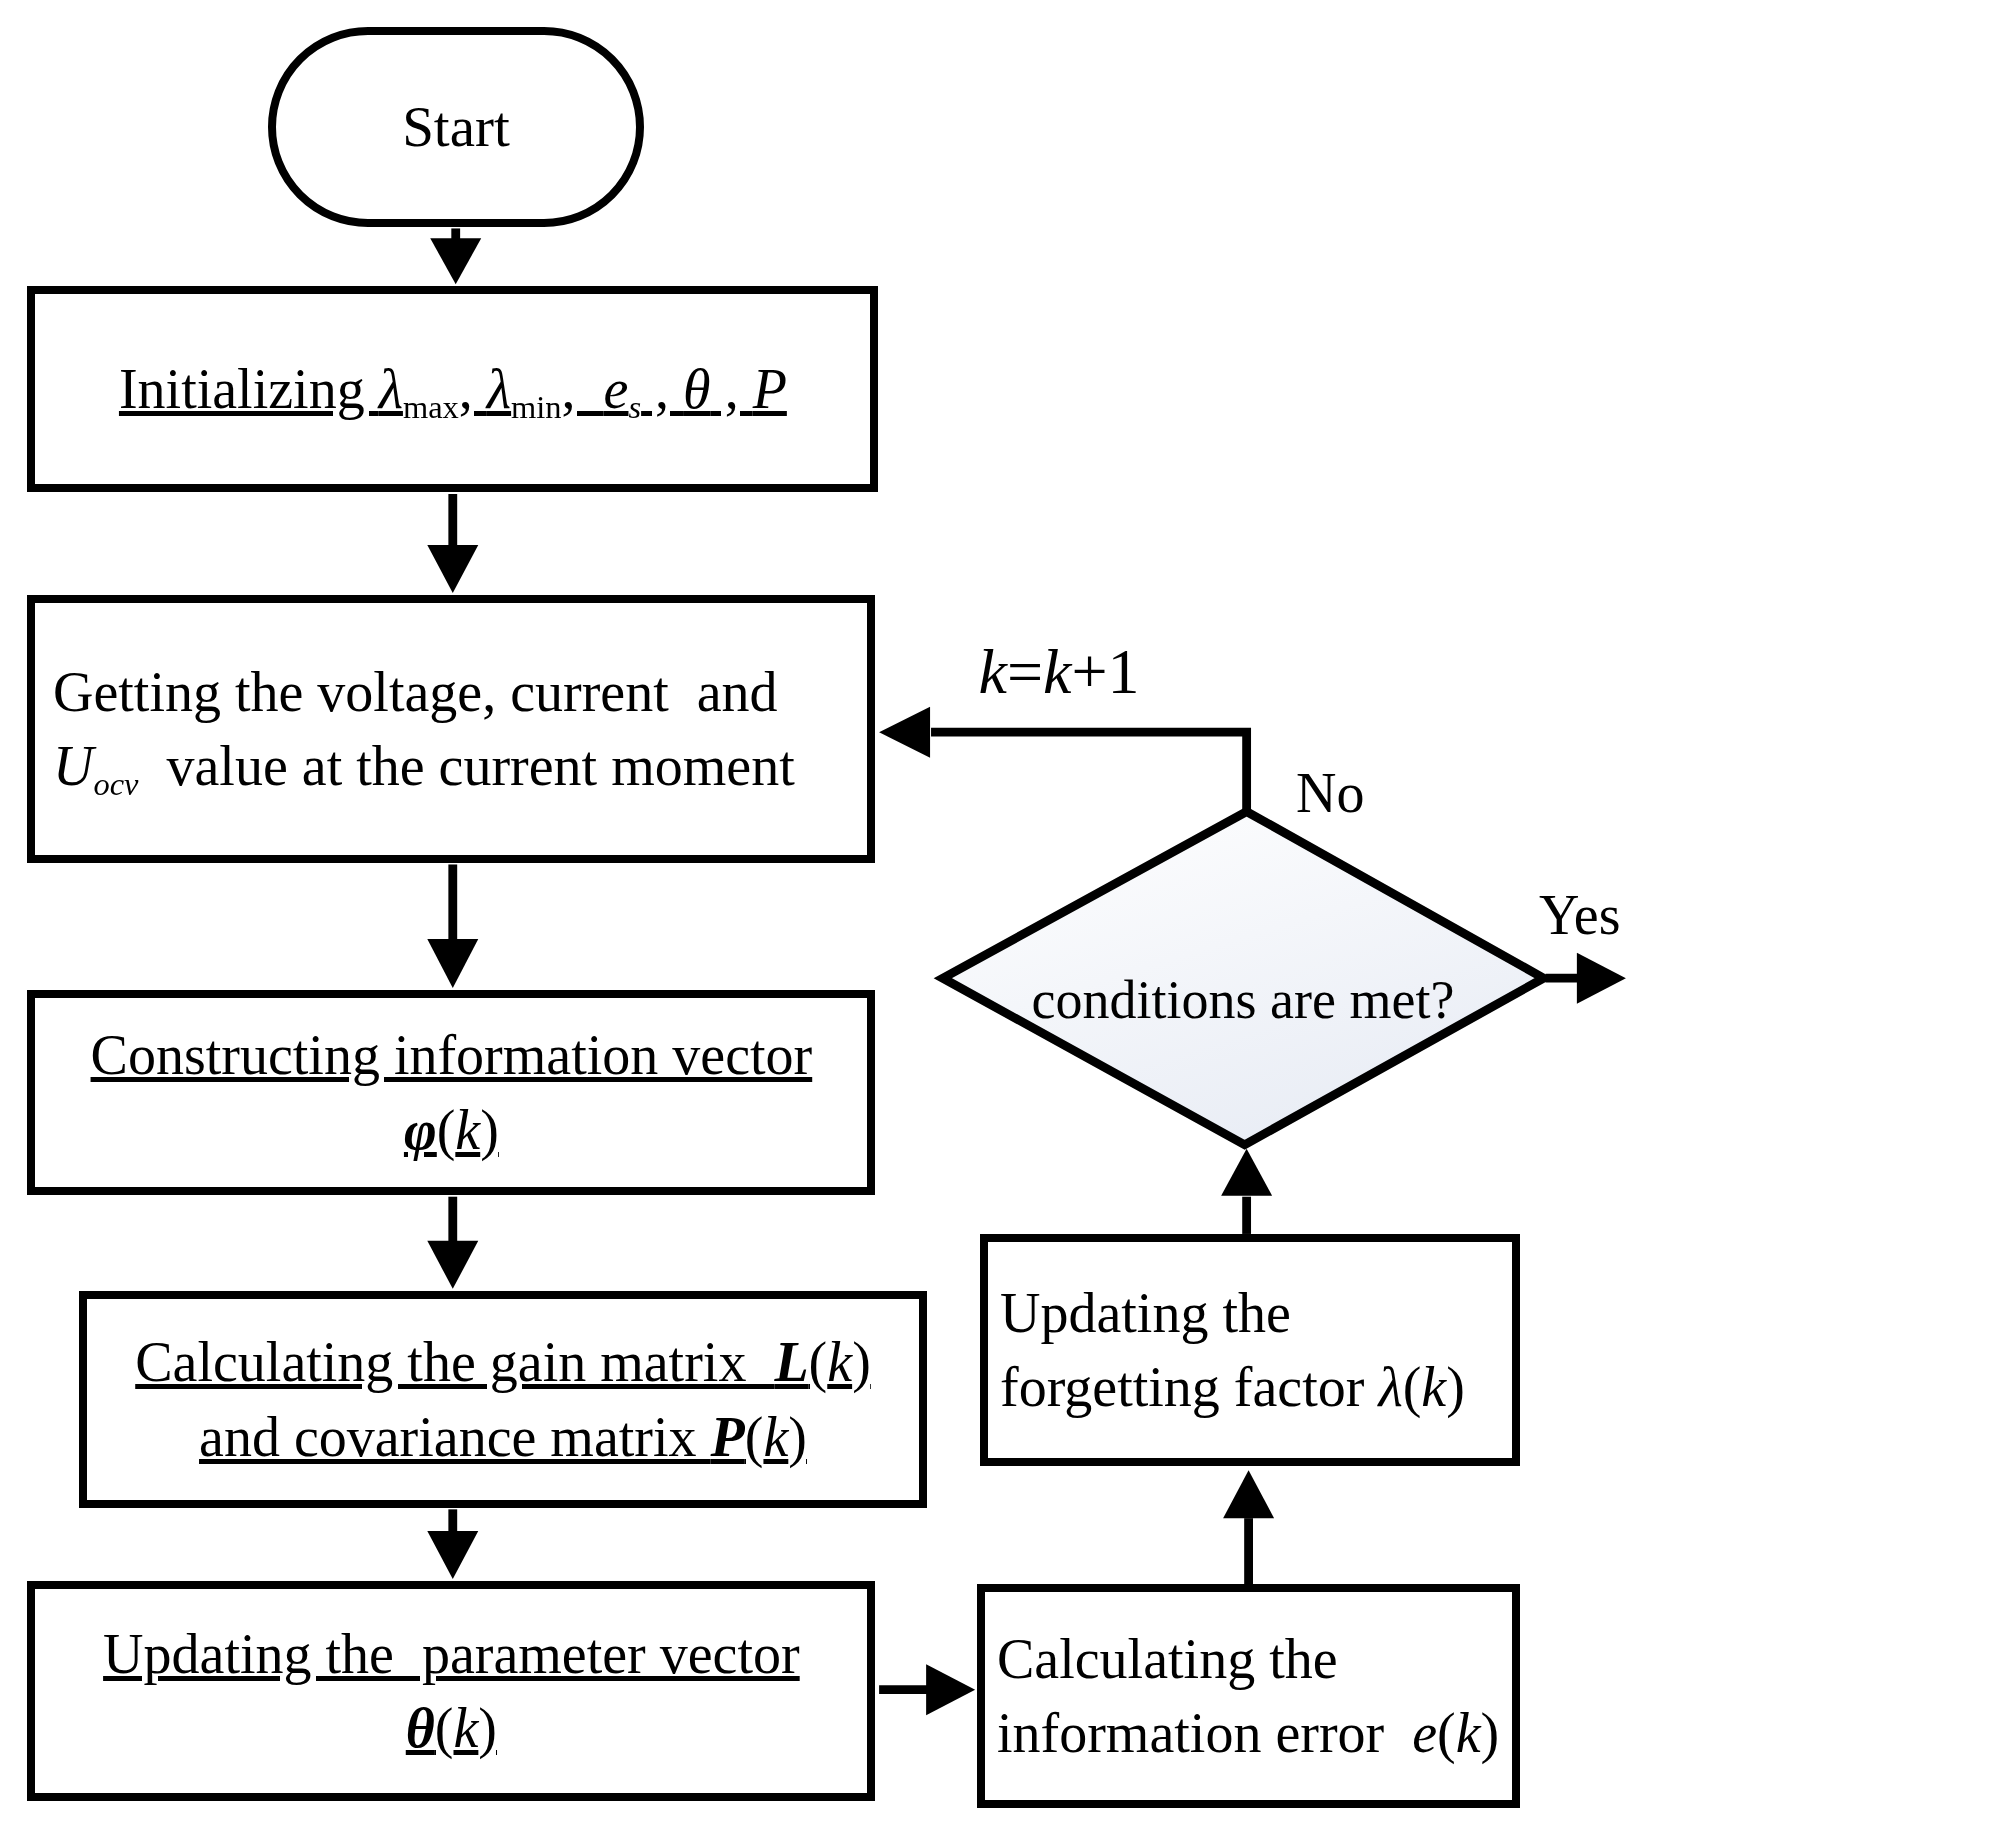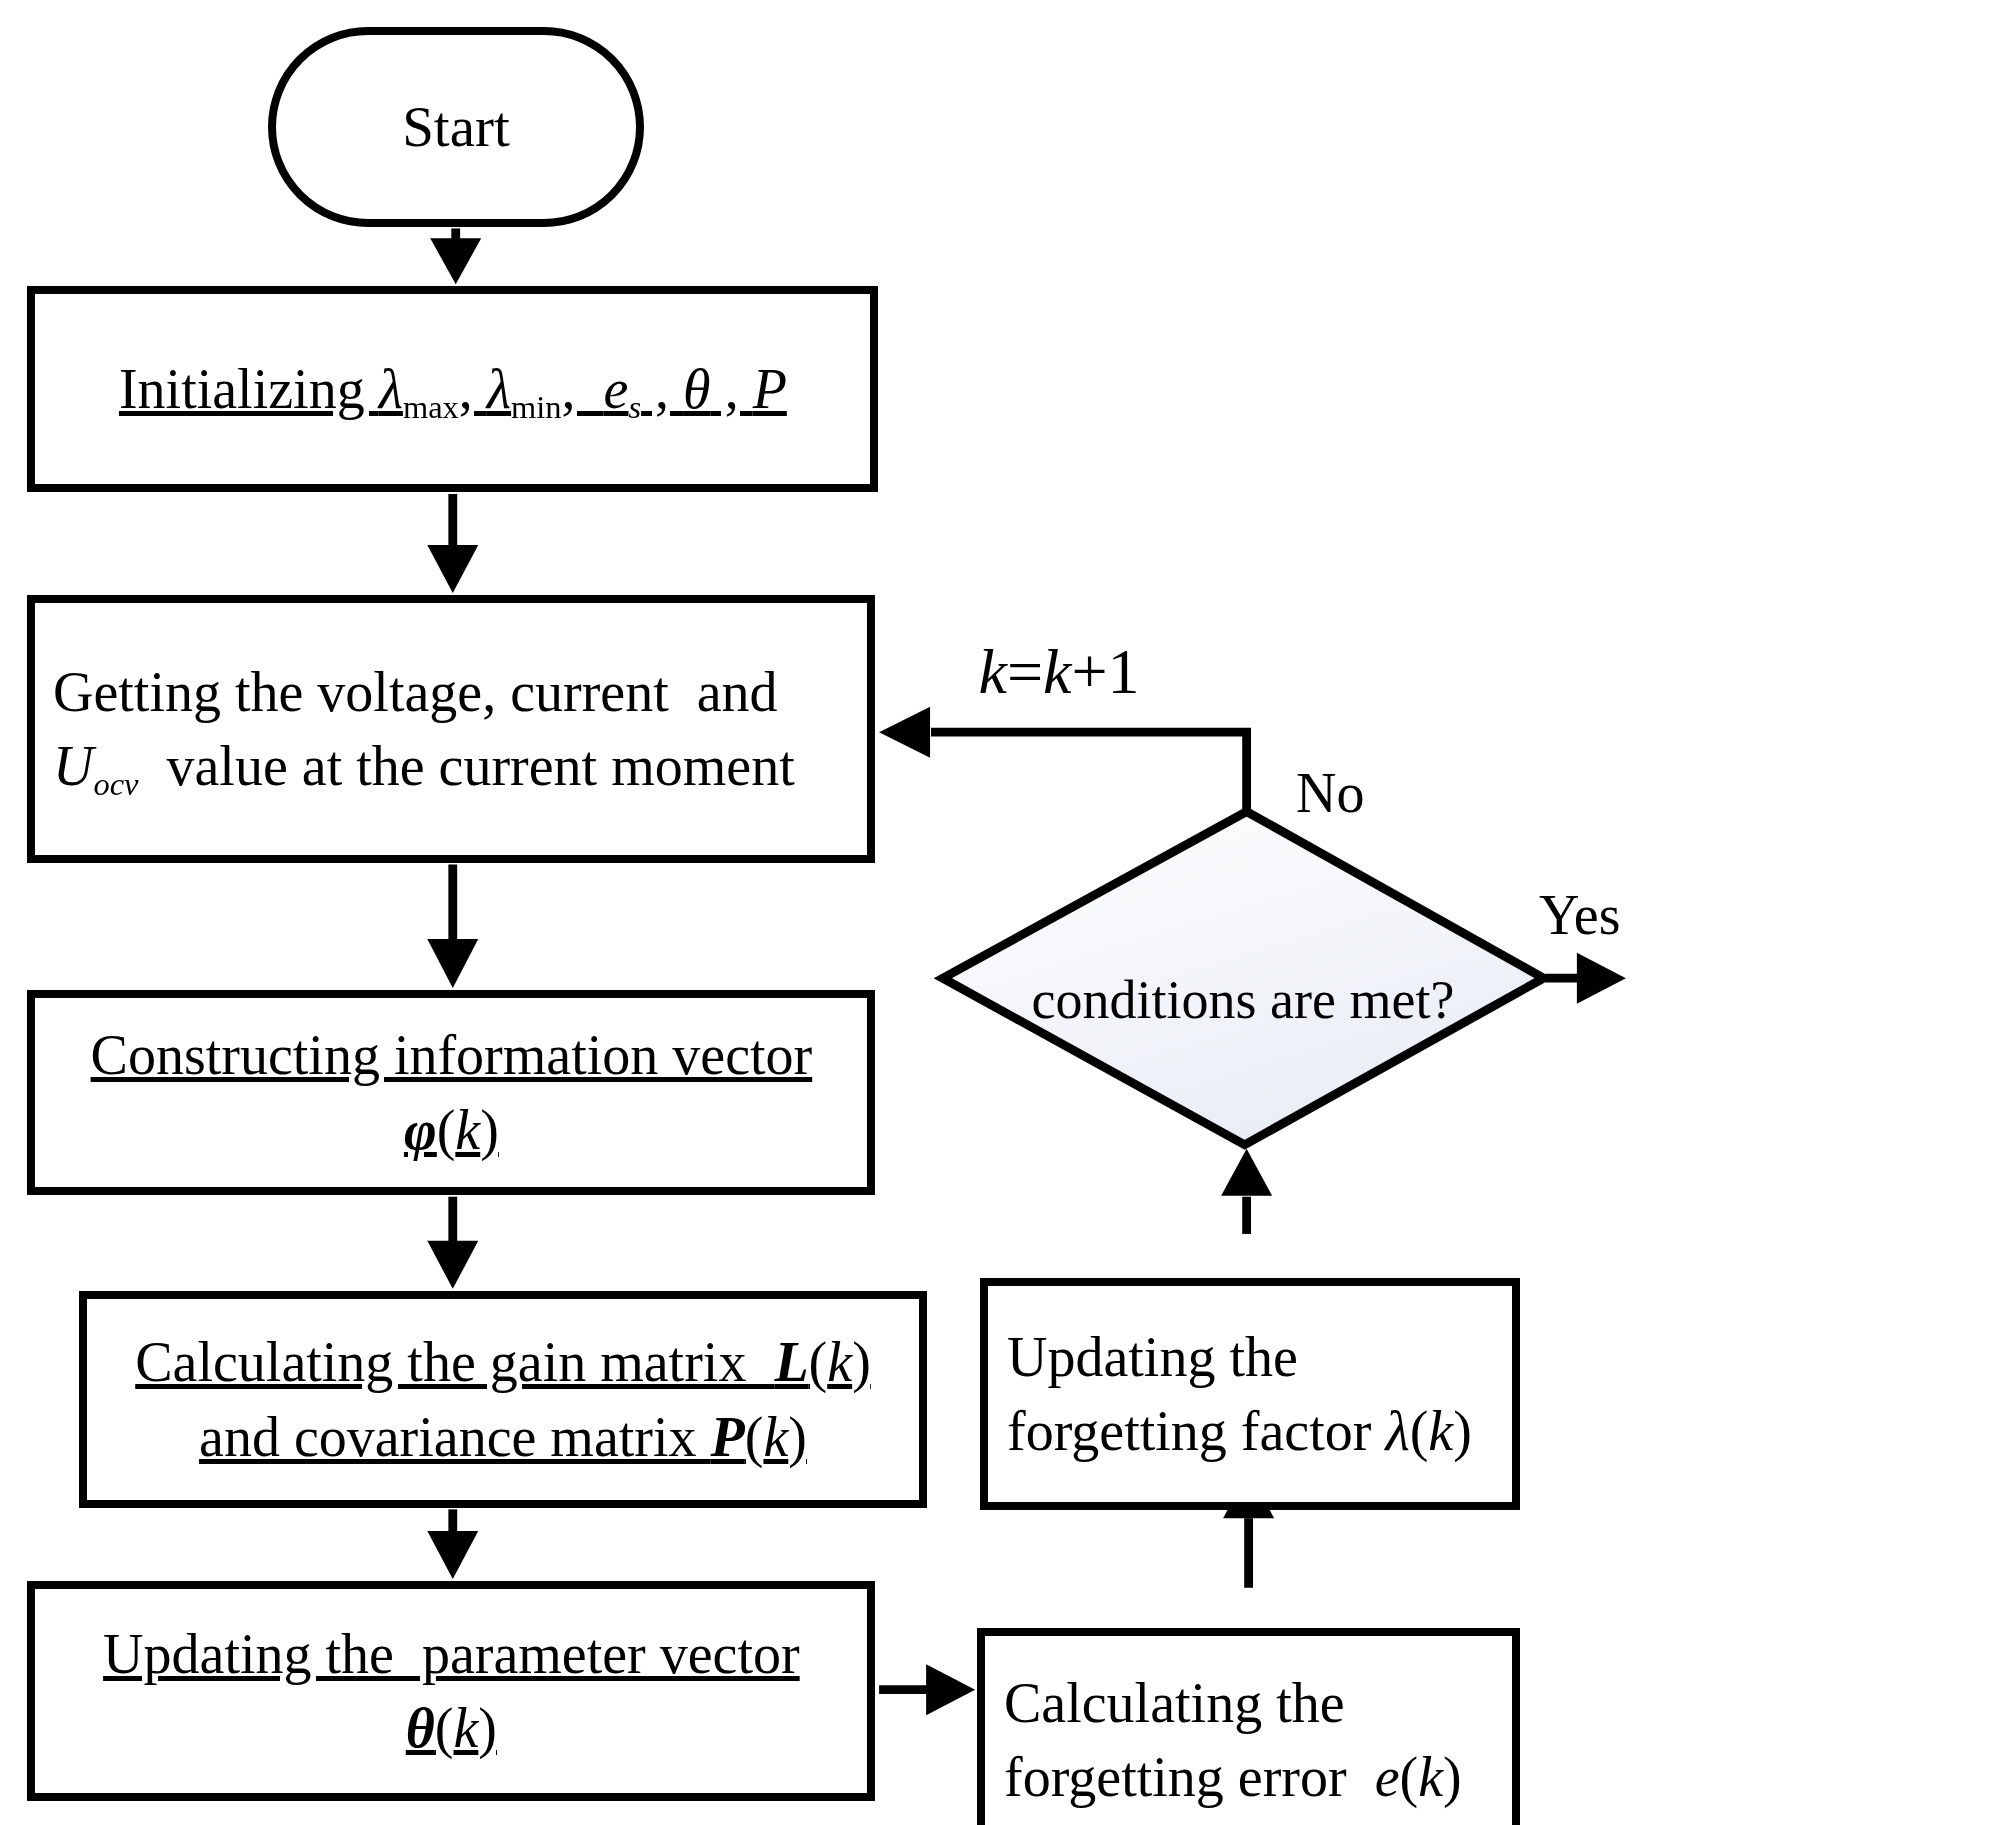--- a/index.html
+++ b/index.html
@@ -6,21 +6,21 @@
   html,body{margin:0;padding:0;background:#ffffff;}
   .canvas{position:relative;width:1661px;height:1825px;background:#ffffff;
           font-family:"Liberation Serif","DejaVu Serif",serif;color:#000;overflow:hidden;}
   svg.wires{position:absolute;left:0;top:0;width:2014px;height:1825px;}
   .node{position:absolute;box-sizing:border-box;border:8.8px solid #000;background:#fff;
         display:flex;flex-direction:column;justify-content:center;font-size:56px;line-height:1.33;}
   .stadium{border-radius:108px;align-items:center;font-size:57px;}
   .tline{white-space:pre-wrap;}
   .tcenter{text-align:center;text-decoration:underline;}
   .padL18{padding-left:17.6px;padding-right:5.9px;}
-  .padL22{padding-left:19px;padding-right:5.9px;margin-top:44px;}
+  .padL22{padding-left:12px;padding-right:5.9px;}
   .i{font-style:italic;}
   .b{font-style:italic;font-weight:700;}
   .sub{font-size:0.58em;vertical-align:-0.3em;line-height:0;}
   .diamond-label{position:absolute;left:943px;top:912px;width:600px;height:176px;
         display:flex;flex-direction:column;justify-content:center;text-align:center;
         font-size:54px;line-height:1.6;}
   .edge-label{position:absolute;font-size:56px;white-space:pre;}
   .kk{left:956px;top:635px;width:206px;text-align:center;font-size:64px;}
   .no{left:1296px;top:761px;}
   .yes{left:1539px;top:883px;}
@@ -114,21 +114,21 @@
     <div class="tline"><span>and covariance matrix </span><span class="b">P</span><span>(</span><span class="i">k</span><span>)</span></div>
   </div>
 
   <div class="node tcenter" style="left:27.4px;top:1581px;width:848px;height:220px;">
     <div class="tline"><span>Updating the  parameter vector</span></div>
     <div class="tline"><span class="b">θ</span><span>(</span><span class="i">k</span><span>)</span></div>
   </div>
 
   <div class="node padL22" style="left:977px;top:1584px;width:543px;height:224px;">
     <div class="tline"><span>Calculating the</span></div>
-    <div class="tline"><span>forgetting error  </span><span class="i">e</span><span>(</span><span class="i">k</span><span>)</span></div>
+    <div class="tline"><span>information error  </span><span class="i">e</span><span>(</span><span class="i">k</span><span>)</span></div>
   </div>
 
   <div class="node padL22" style="left:980px;top:1234px;width:540px;height:232px;">
     <div class="tline"><span>Updating the</span></div>
     <div class="tline"><span>forgetting factor </span><span class="i">λ</span><span>(</span><span class="i">k</span><span>)</span></div>
   </div>
 
   <div class="diamond-label">
     <div>conditions are met?</div>
   </div>

